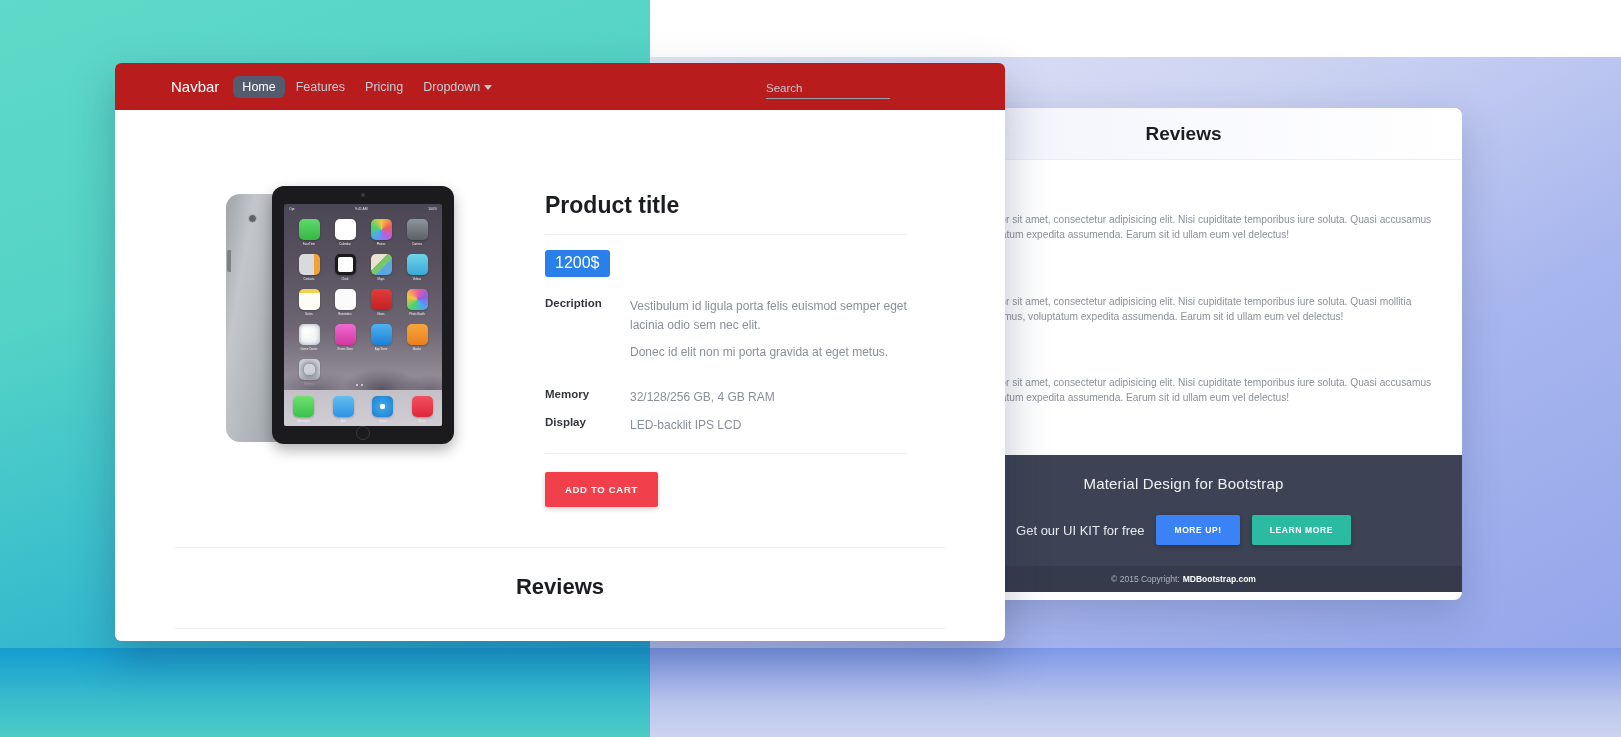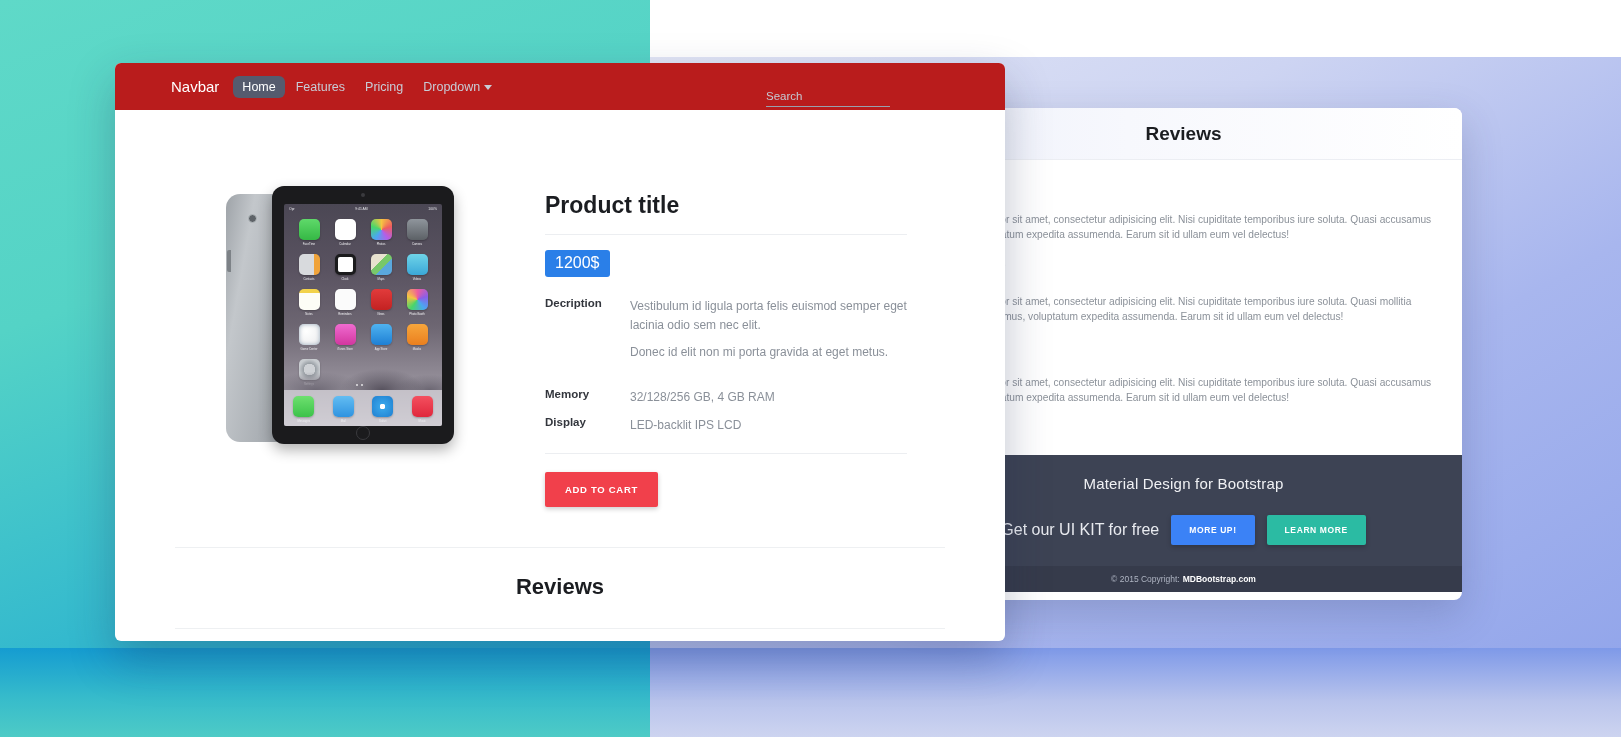--- a/index.html
+++ b/index.html
@@ -54,21 +54,21 @@
     background: #3d4354;
   }
   .bf-title {
     text-align: center; color: #f0f1f4; font-size: 15px;
     padding-top: 20px; letter-spacing: .2px;
   }
   .bf-cta {
     display: flex; align-items: center; justify-content: center; gap: 12px;
     margin-top: 23px;
   }
-  .bf-cta-text { color: #e8eaef; font-size: 16px; }
+  .bf-cta-text { color: #e8eaef; font-size: 13px; }
   .bf-btn {
     border: none; color: #fff; font-size: 8.5px; font-weight: bold;
     letter-spacing: .6px; padding: 10px 18px; border-radius: 2px; cursor: pointer;
     box-shadow: 0 2px 5px rgba(0,0,0,.22);
   }
   .bf-btn.signup { background: #3b82f6; }
   .bf-btn.learn  { background: #2bbba3; }
   .bf-copy {
     position: absolute; left: 0; bottom: 0; width: 100%; height: 26px;
     background: #363b4b; color: #aeb4c2; font-size: 8.5px;
@@ -94,21 +94,21 @@
     color: #c8ccd6; font-size: 12.5px; padding: 4px 9px; border-radius: 6px;
     cursor: pointer; white-space: nowrap;
   }
   .nav-link.active { color: #ffffff; background: #555b6e; }
   .caret {
     display: inline-block; margin-left: 4px;
     border-left: 4px solid transparent; border-right: 4px solid transparent;
     border-top: 5px solid #c8ccd6; vertical-align: middle;
   }
   .nav-search {
-    position: absolute; right: 115px; bottom: 3px; width: 124px;
+    position: absolute; right: 115px; bottom: 11px; width: 124px;
   }
   .nav-search input {
     width: 100%; background: transparent; border: none;
     border-bottom: 1px solid #9aa0ad; color: #eceef3;
     font-size: 11.5px; padding: 2px 0 4px 0; outline: none;
     font-family: "Liberation Sans", sans-serif;
   }
   .nav-search input::placeholder { color: #c5c9d3; }
 
   .product-area { display: flex; padding: 40px 28px 0 28px; }

